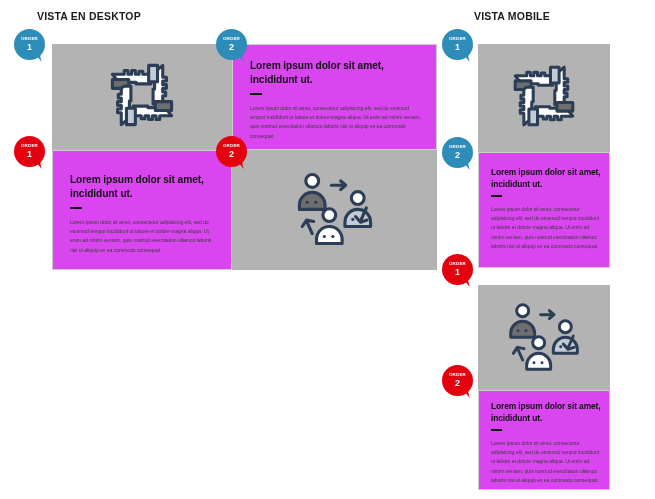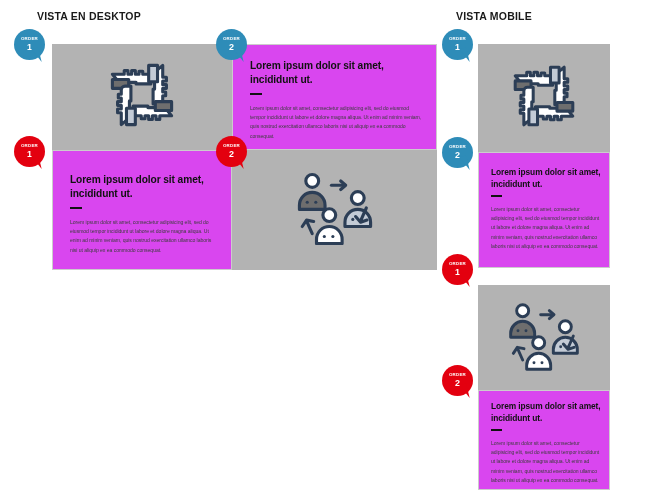--- a/index.html
+++ b/index.html
@@ -23,21 +23,21 @@
   
   .section-title {
     position: absolute;
     font-size: 10.5px;
     font-weight: bold;
     letter-spacing: 0.2px;
     color: #1a1a1a;
     white-space: nowrap;
   }
   #title-desktop { left: 37px; top: 10px; }
-  #title-mobile  { left: 456px; top: 10px; }
+  #title-mobile  { left: 474px; top: 10px; }
 
   
   .img-block {
     position: absolute;
     background: #b3b3b3;
   }
   .txt-block {
     position: absolute;
     background: #d946ef;
     border: 1px solid #cccccc;

